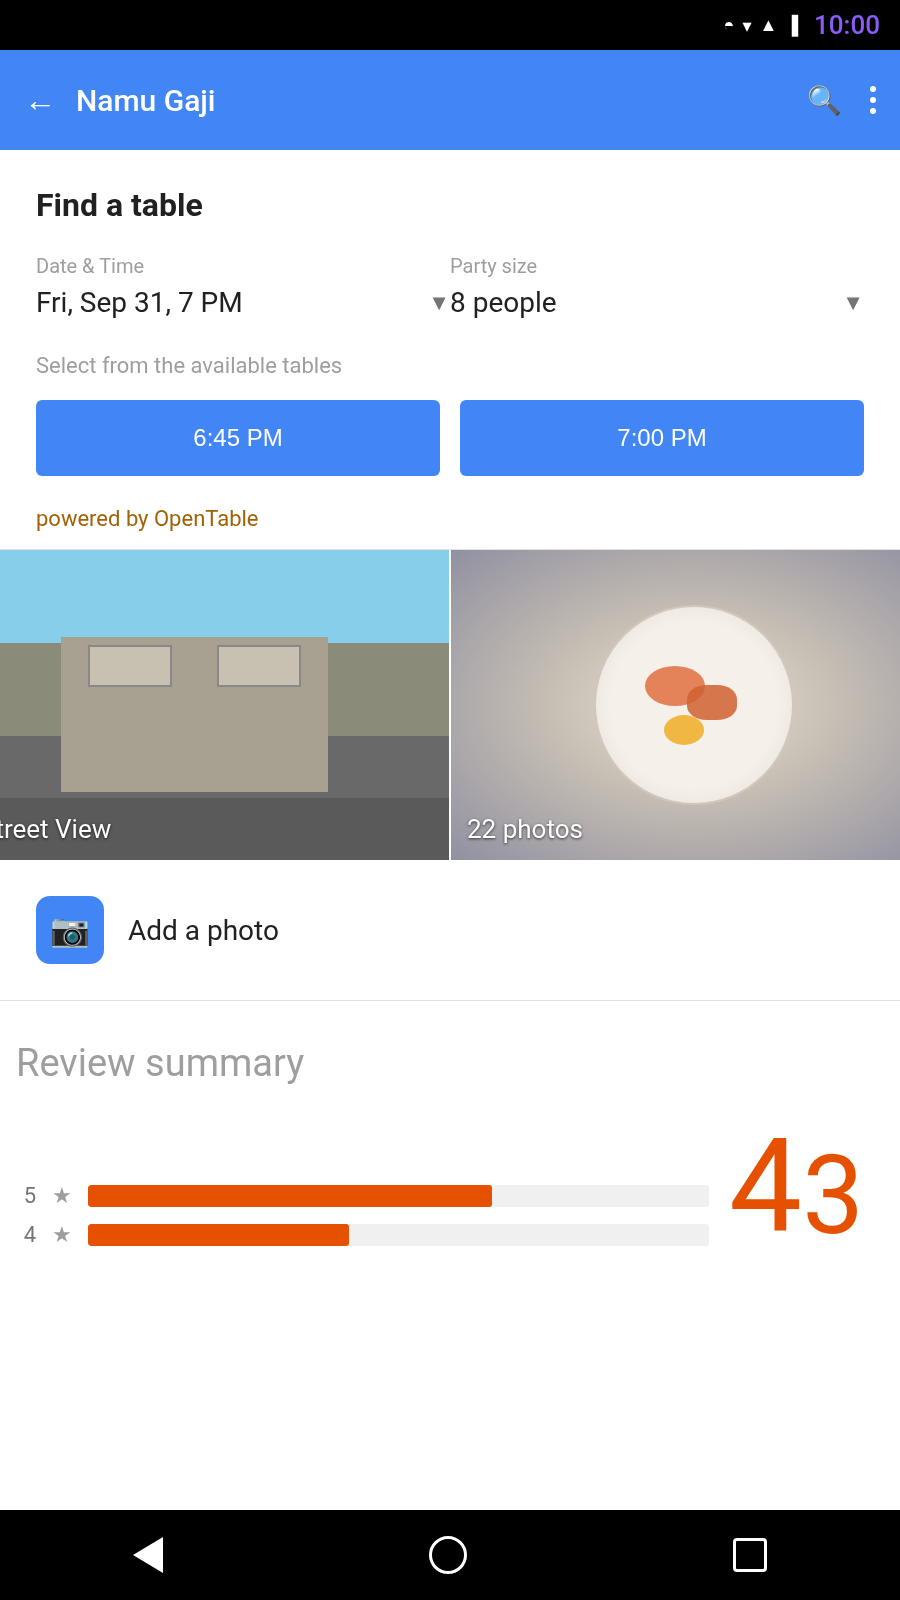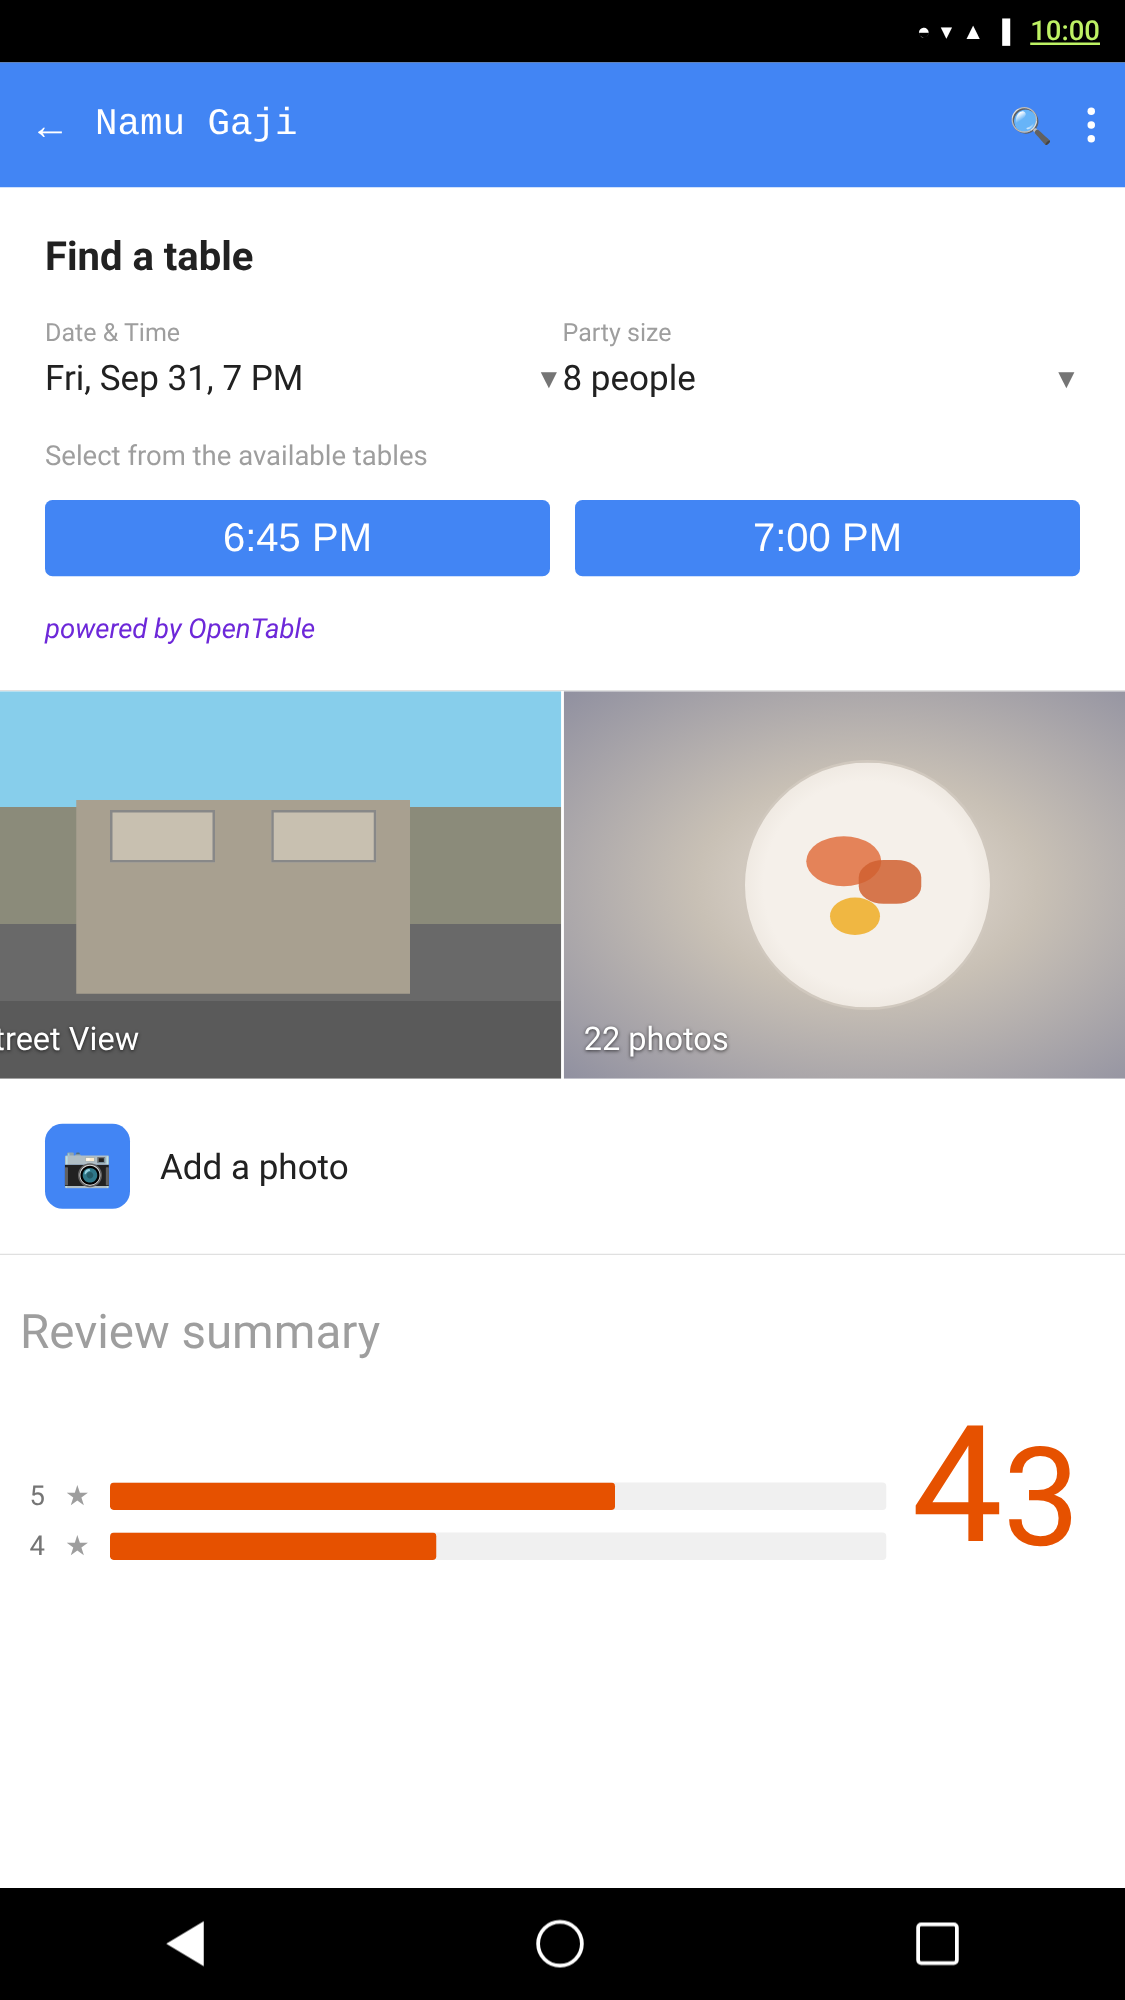--- a/index.html
+++ b/index.html
@@ -24,25 +24,24 @@
     .status-icons {
       display: flex;
       align-items: center;
       gap: 8px;
     }
     .status-icon {
       color: #fff;
       font-size: 18px;
     }
     .status-time {
-      color: #bef264;
-      font-size: 22px;
+      color: #8b5cf6;
+      font-size: 26px;
       font-weight: 500;
       margin-left: 8px;
-      text-decoration: underline;
     }
 
     
     .app-bar {
       background: #4285F4;
       height: 100px;
       display: flex;
       align-items: center;
       padding: 0 24px;
       gap: 20px;
@@ -50,21 +49,20 @@
     .app-bar-back {
       color: #fff;
       font-size: 32px;
       cursor: pointer;
     }
     .app-bar-title {
       color: #fff;
       font-size: 30px;
       font-weight: 500;
       flex: 1;
-      font-family: Liberation Mono, monospace;
     }
     .app-bar-search {
       color: #fff;
       font-size: 28px;
       cursor: pointer;
       margin-right: 8px;
     }
     .app-bar-more {
       color: #fff;
       font-size: 28px;
@@ -131,34 +129,33 @@
 
     .time-slots {
       display: flex;
       gap: 20px;
       margin-bottom: 30px;
     }
     .time-slot-btn {
       flex: 1;
       background: #4285F4;
       color: #fff;
-      font-size: 32px;
+      font-size: 24px;
       font-weight: 500;
       border: none;
       border-radius: 6px;
-      padding: 12px 10px;
+      padding: 24px 10px;
       cursor: pointer;
       text-align: center;
     }
 
     .powered-by {
       font-size: 22px;
-      color: #6d28d9;
-      font-style: italic;
-      margin-bottom: 36px;
+      color: #a16207;
+      margin-bottom: 18px;
     }
 
     
     .divider {
       height: 1px;
       background: #e0e0e0;
       margin: 0 -36px;
     }
 
     

